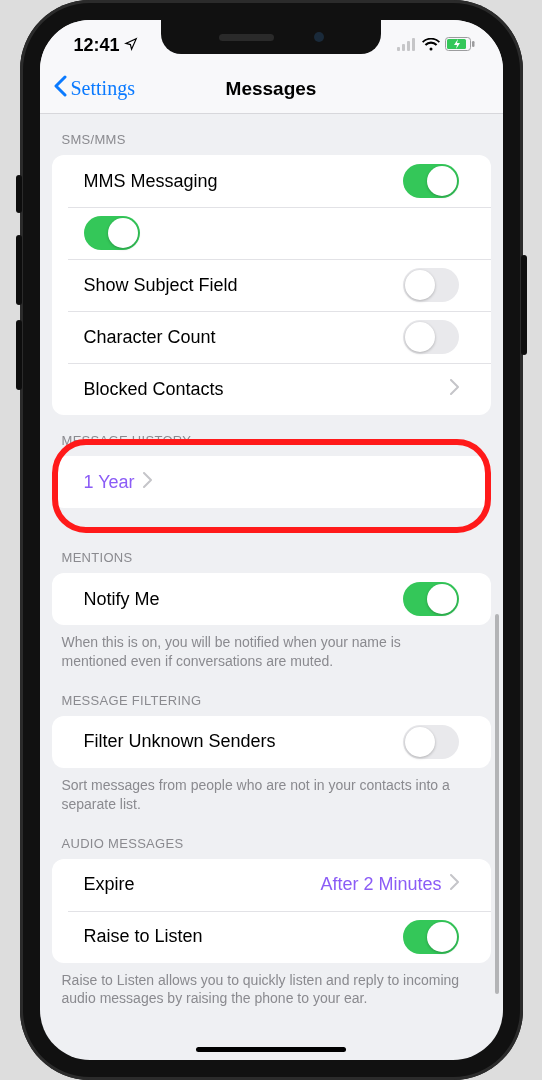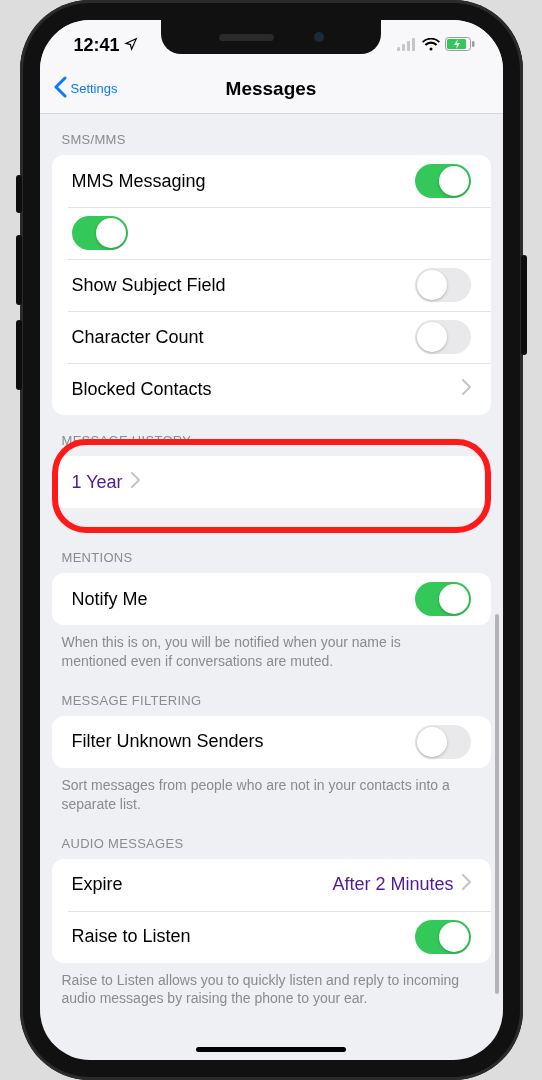--- a/index.html
+++ b/index.html
@@ -52,48 +52,48 @@
   
   .navheader{
     height:50px; background:#f8f8fa;
     border-bottom:1px solid #d7d7db;
     display:flex; align-items:center; justify-content:center;
     position:relative; font-size:19px; font-weight:600; color:#000;
   }
   .back{
     position:absolute; left:14px; top:0; height:100%;
     display:flex; align-items:center; gap:4px;
-    color:#0a7aff; font-size:13px; font-weight:400;
+    color:#0a7aff; font-size:20px; font-weight:400;font-family:Liberation Serif, serif;
   }
   .back svg{ stroke:#0a7aff; }
   
   .scroll{ height:calc(100% - 94px); overflow:hidden; position:relative;}
   .section-header{
     padding:18px 22px 8px 22px;
     font-size:13px; color:#8a8a8f; letter-spacing:0.3px;
   }
   .group{
     background:#fff;
     border-radius:12px;
     margin:0 12px;
     overflow:hidden;
   }
   .row{
     min-height:52px;
     display:flex; align-items:center;
-    padding:0 20px;
+    padding:0 32px;
     font-size:18px; color:#000;
     position:relative;
   }
   .row + .row::before{
     content:""; position:absolute; top:0; left:16px; right:0;
     height:1px; background:#e2e2e6;
   }
   .row .label{ flex:1; }
-  .row .value{ color:#4c1d95; font-size:18px; margin-right:8px; }
+  .row .value{ color:#8b5cf6; font-size:18px; margin-right:8px; }
   .chevron svg{ stroke:#c5c5c9; }
   .footer-text{
     padding:8px 36px 4px 22px;
     font-size:14px; color:#8a8a8f; line-height:1.35;
   }
   
   .toggle{
     width:56px; height:34px; border-radius:17px;
     position:relative; flex-shrink:0;
   }

